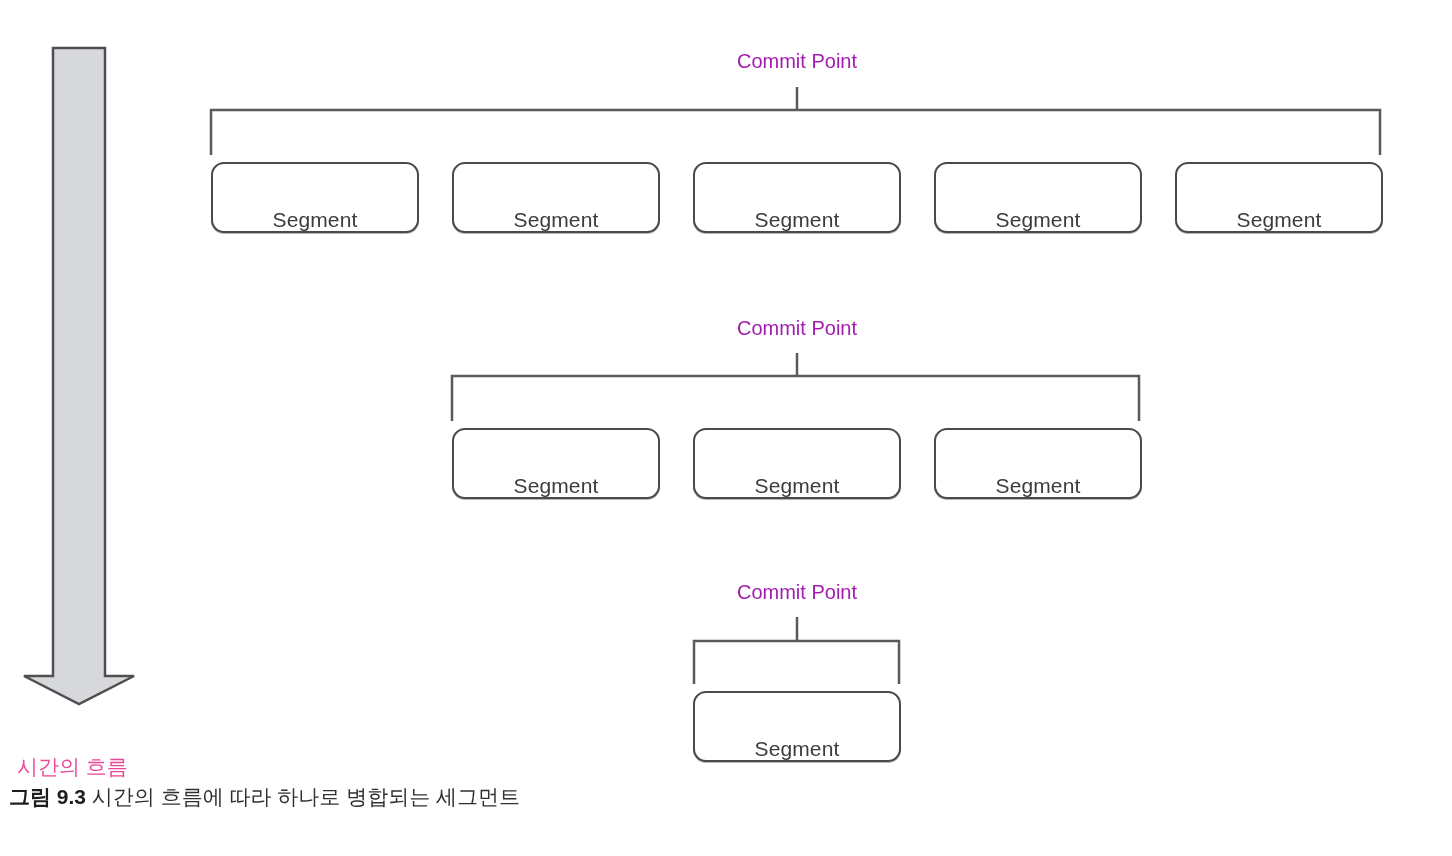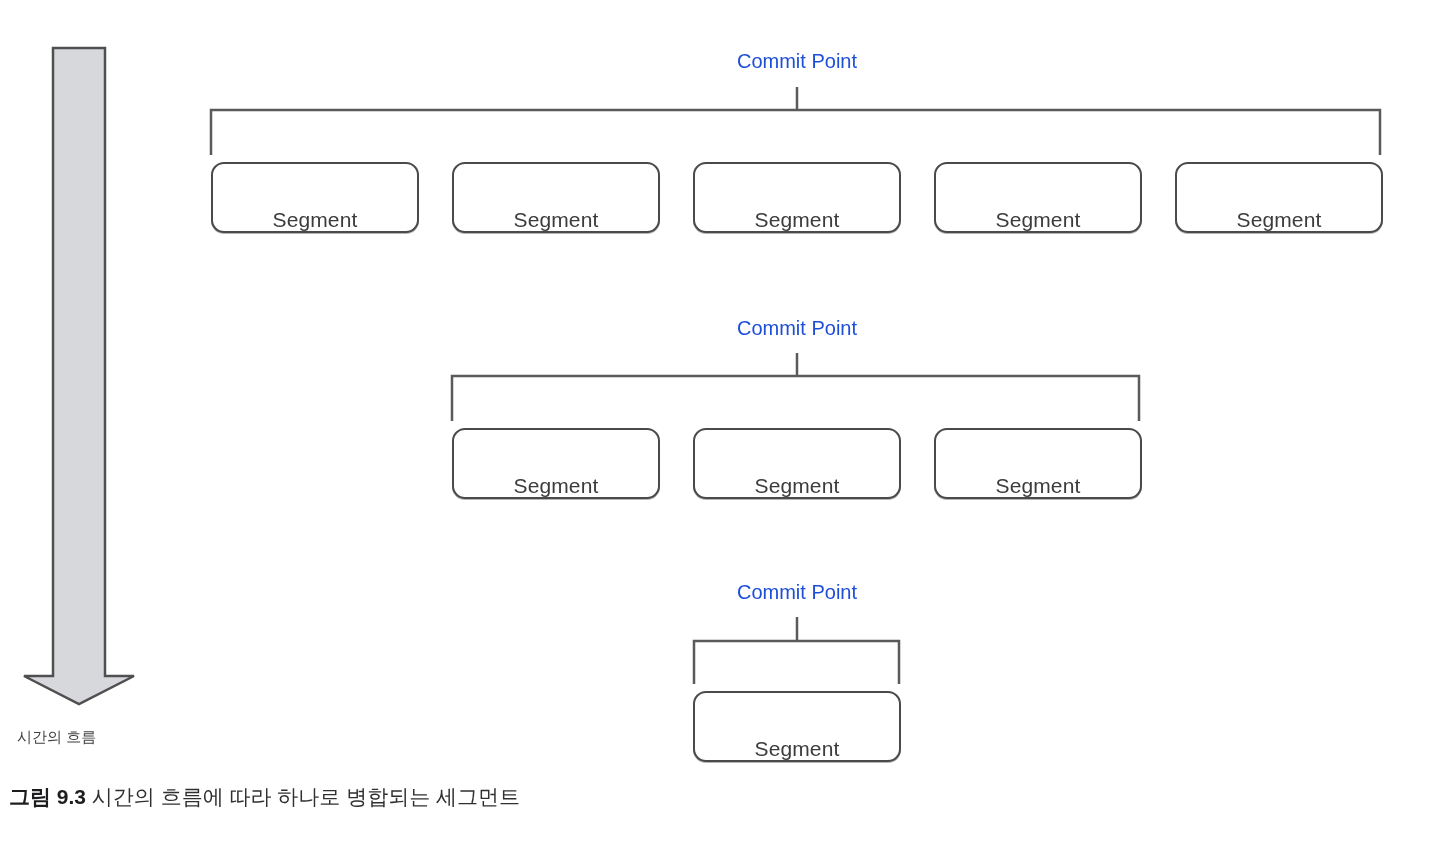--- a/index.html
+++ b/index.html
@@ -45,33 +45,33 @@
     letter-spacing: 0.1px;
     color: #3c3c3e;
     white-space: nowrap;
     line-height: 1;
     margin-top: 44px;
   }
   
   .commit-label {
     position: absolute;
     font-size: 20px;
-    color: #1d4ed8;
+    color: #a21caf;
     white-space: nowrap;
     transform: translateX(-50%);
     line-height: 1;
     text-align: right;
   }
   
   .flow-caption {
     position: absolute;
     left: 17px;
-    top: 729px;
-    font-size: 15px;
-    color: #404040;
+    top: 756px;
+    font-size: 21px;
+    color: #ec4899;
     white-space: nowrap;
     line-height: 1;
   }
   .figure-caption {
     position: absolute;
     left: 9px;
     top: 784px;
     font-size: 21px;
     color: #2f2f31;
     white-space: nowrap;

